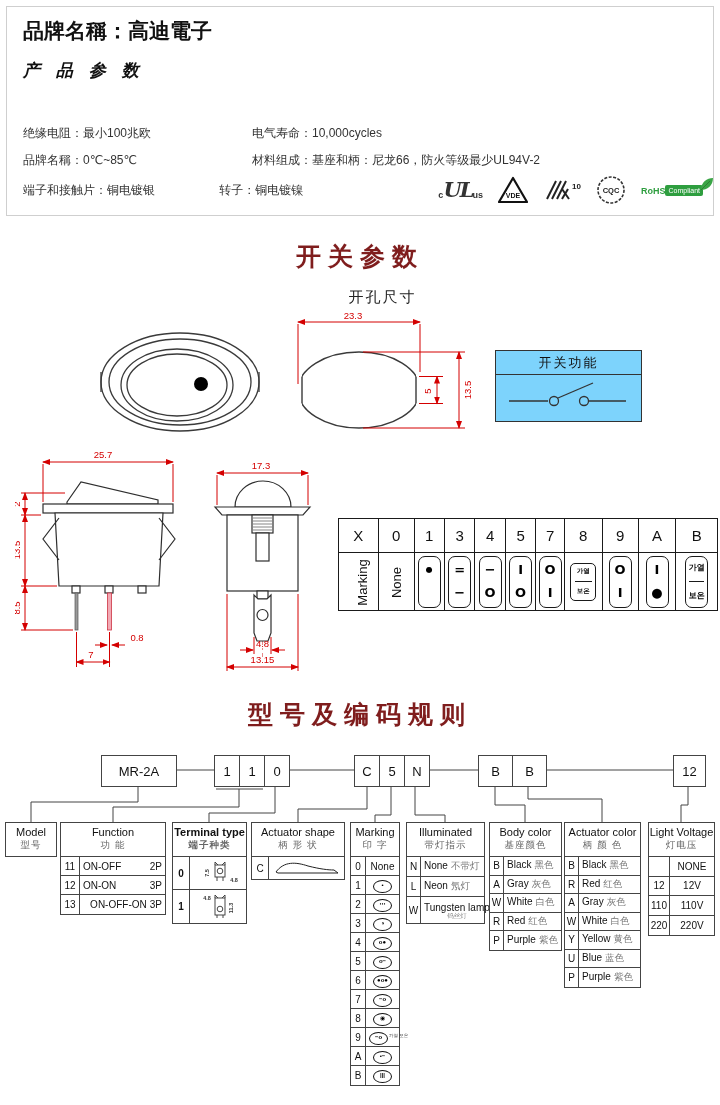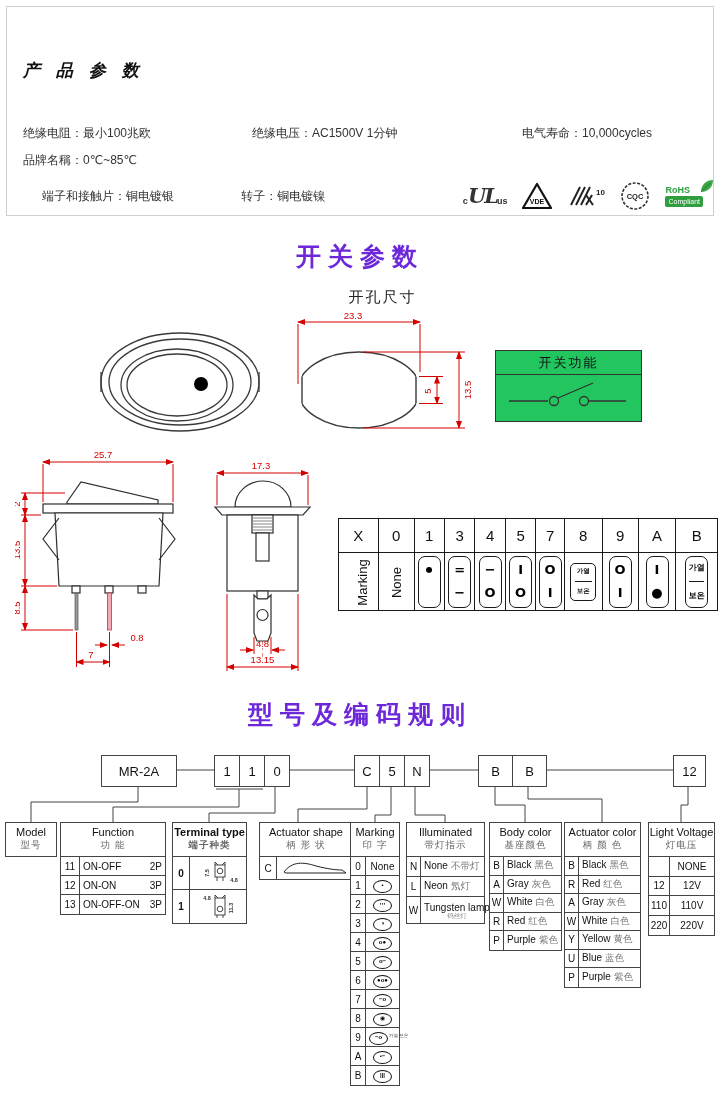--- a/index.html
+++ b/index.html
@@ -7,38 +7,38 @@
        font-family:"Liberation Sans","DejaVu Sans",sans-serif;color:#222;}
   .abs{position:absolute;}
   
   #header-block{left:6px;top:6px;width:706px;height:208px;border:1px solid #cfcfcf;background:#fff;}
   #brand{position:absolute;left:16px;top:10px;font-size:21px;font-weight:600;color:#111;}
   #params-title{position:absolute;left:16px;top:52px;font-size:17px;font-weight:bold;font-style:italic;
                 font-family:"DejaVu Serif",serif;letter-spacing:5px;color:#111;}
   .spec-row{position:absolute;left:16px;right:10px;display:flex;align-items:center;font-size:12px;color:#333;}
   .spec-item{white-space:nowrap;}
   .spec-item .lab,.spec-item .val{color:#333;}
-  #spec-r1{top:91px;} #spec-r2{top:118px;} #spec-r3{top:145px;} #spec-r4{top:172px;height:34px;margin-left:19px;}
+  #spec-r1{top:91px;} #spec-r2{top:118px;} #spec-r3{top:145px;} #spec-r4{top:166px;height:34px;}
   .w1{width:229px;} .w2{width:270px;} .w2b{width:180px;} .flex1{flex:1;}
   #certs{display:flex;align-items:center;gap:15px;margin-left:65px;}
-  .cert{display:flex;align-items:flex-start;}
+  .cert{display:flex;align-items:flex-end;}
   #cert-ul .c{font-size:9px;font-weight:bold;align-self:flex-end;}
   #cert-ul .ul{font-size:21px;font-weight:800;font-family:"DejaVu Serif",serif;font-style:italic;letter-spacing:-2px;line-height:20px;}
   #cert-ul .us{font-size:9px;font-weight:bold;align-self:flex-end;}
-  #cert-rohs{flex-direction:column;line-height:9px;position:relative;}
+  #cert-rohs{flex-direction:row;line-height:9px;position:relative;}
   #cert-rohs .r1{color:#2e9e3f;font-weight:bold;font-size:9px;}
   #cert-rohs .r2{background:#2e9e3f;color:#fff;font-size:7px;padding:1px 3px;border-radius:2px;margin-top:1px;}
   #cert-rohs svg{position:absolute;right:-12px;top:-8px;}
   
-  .section-title{left:0;width:720px;text-align:center;font-size:25px;font-weight:bold;letter-spacing:7px;color:#6d28d9;}
+  .section-title{left:0;width:720px;text-align:center;font-size:25px;font-weight:bold;letter-spacing:7px;color:#7f1d1d;}
   #title-switch{top:240px;}
   #title-coding{top:698px;}
   #hole-title{left:285px;top:288px;width:195px;text-align:center;font-size:15px;letter-spacing:2px;color:#222;}
   
-  #func-box{left:495px;top:350px;width:145px;height:70px;border:1.2px solid #333;background:#22c55e;}
+  #func-box{left:495px;top:350px;width:145px;height:70px;border:1.2px solid #333;background:#7dd3fc;}
   #func-box .fb-head{height:23px;border-bottom:1.2px solid #333;display:flex;align-items:center;justify-content:center;
                      font-size:13px;letter-spacing:2px;color:#111;}
   
   #marking-table{left:338px;top:518px;width:380px;border-collapse:collapse;table-layout:fixed;}
   #marking-table th,#marking-table td{border:1.5px solid #1a1a1a;text-align:center;padding:0;background:#fff;}
   #marking-table th{height:33px;font-size:15px;font-weight:normal;color:#111;}
   #marking-table td{height:57px;vertical-align:middle;}
   .rot{display:inline-block;transform:rotate(-90deg);font-size:13px;color:#111;white-space:nowrap;}
   .symbox{width:21px;height:46px;border:1.5px solid #1a1a1a;border-radius:7px;margin:0 auto;
           display:flex;flex-direction:column;align-items:center;justify-content:space-around;padding:2px 0;}
@@ -75,29 +75,30 @@
         font-size:6px;line-height:9px;text-align:center;color:#000;font-weight:bold;}
   .oval-side{font-size:4.5px;color:#333;margin-left:1px;line-height:4.5px;display:inline-block;vertical-align:middle;}
   .tl-label{font-size:10px;}
   text.dim{fill:#d40000;font-size:9.5px;font-family:"Liberation Sans",sans-serif;}
   text.dims{fill:#333;font-size:5.5px;font-family:"Liberation Sans",sans-serif;}
 </style>
 </head>
 <body>
 
 <div class="abs" id="header-block">
+  <div id="brand">品牌名稱：高迪電子</div>
   <div id="params-title">产 品 参 数</div>
 
   <div class="spec-row" id="spec-r2">
     <span class="spec-item w1"><span class="lab">绝缘电阻：</span><span class="val">最小100兆欧</span></span>
-    <span class="spec-item w2"><span class="lab">绝缘电压：</span><span class="val">AC1500V 1分钟</span></span>
     <span class="spec-item flex1"><span class="lab">电气寿命：</span><span class="val">10,000cycles</span></span>
   </div>
   <div class="spec-row" id="spec-r3">
     <span class="spec-item w1"><span class="lab">品牌名稱：</span><span class="val">0℃~85℃</span></span>
+    <span class="spec-item flex1"><span class="lab">材料组成：</span><span class="val">基座和柄：尼龙66，防火等级最少UL94V-2</span></span>
   </div>
   <div class="spec-row" id="spec-r4">
     <span class="spec-item w1"><span class="lab">端子和接触片：</span><span class="val">铜电镀银</span></span>
     <span class="spec-item w2b"><span class="lab">转子：</span><span class="val">铜电镀镍</span></span>
     <span id="certs">
       <span class="cert" id="cert-ul">
         <span class="c">c</span>
           <span class="ul">UL</span>
           <span class="us">us</span>
       </span>
@@ -400,21 +401,21 @@
       <div class="crow" style="height: 19px; justify-content: flex-end;">
         <span class="ccode" style="width: 18px;">11</span>
         <span class="clabel">ON-OFF</span>
         <span class="cextra">2P</span>
       </div>
       <div class="crow" style="height: 19px;">
         <span class="ccode" style="width: 18px;">12</span>
         <span class="clabel">ON-ON</span>
         <span class="cextra">3P</span>
       </div>
-      <div class="crow" style="height: 19px;">
+      <div class="crow" style="height: 19px; text-align: right;">
         <span class="ccode" style="width: 18px;">13</span>
         <span class="clabel">ON-OFF-ON</span>
         <span class="cextra">3P</span>
       </div>
     </div>
     <div class="cat-box" style="left: 172px; width: 75px; font-weight: bold;">
       <div class="cat-head">
         <div class="cat-title">Terminal type</div>
         <div class="cat-sub">端子种类</div>
       </div>
@@ -438,21 +439,21 @@
               <path d="M22,6 L22,3 L25,6 M32,6 L32,3 L29,6"></path>
               <rect x="22" y="6" width="10" height="17"></rect>
               <circle cx="27" cy="17" r="2.8"></circle>
               <path d="M24,23 V26 M30,23 V26"></path>
             </g>
             <text x="14" y="8" class="dims" text-anchor="middle">4.8</text>
             <text x="40" y="16" class="dims" text-anchor="middle" transform="rotate(-90 40 16)">11.3</text>
           </svg></span>
       </div>
     </div>
-    <div class="cat-box" style="left: 251px; width: 94px; margin-left: 8px;">
+    <div class="cat-box" style="left: 251px; width: 94px;">
       <div class="cat-head">
         <div class="cat-title">Actuator shape</div>
         <div class="cat-sub">柄 形 状</div>
       </div>
       <div class="crow" style="height: 22px;">
         <span class="ccode" style="width: 16px;">C</span>
         <span class="clabel" style="text-align: center;"><svg width="70" height="18" viewBox="0 0 70 18">
             <path d="M4,14 C12,3 24,4 36,8 C48,11 56,12 62,12 L66,15 L6,15 Z" fill="#fff" stroke="#222" stroke-width="1"></path>
           </svg></span>
       </div>

